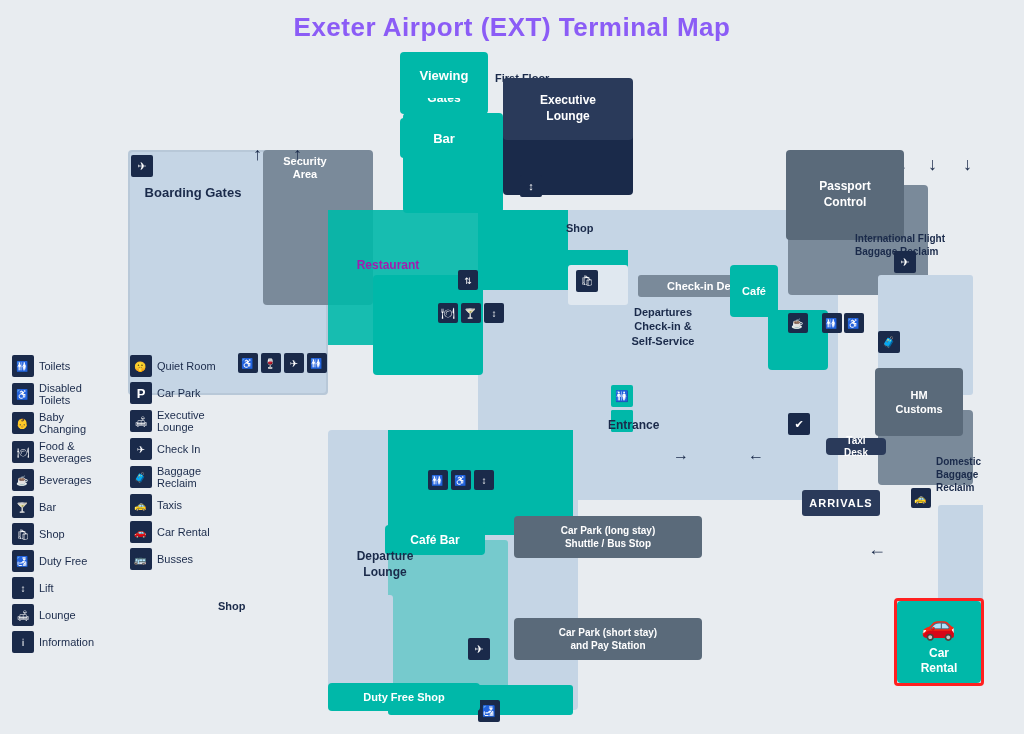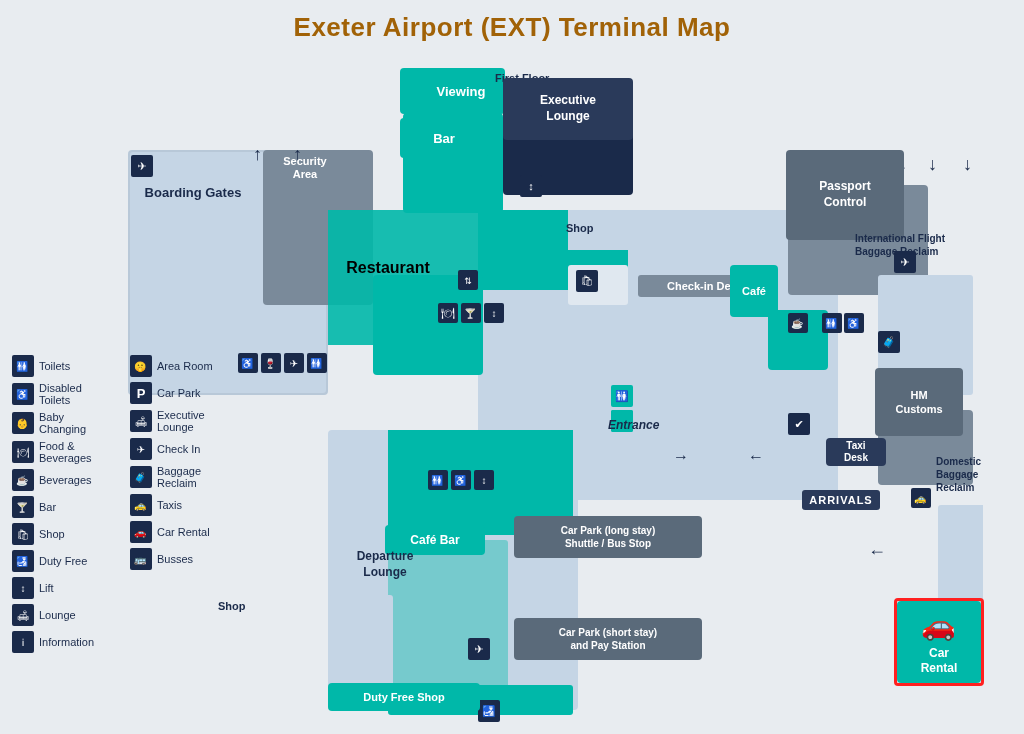--- a/index.html
+++ b/index.html
@@ -14,21 +14,21 @@
     #map-container {
       width: 1024px;
       height: 734px;
       position: relative;
       background: #e8ecf0;
     }
     .page-title {
       text-align: center;
       font-size: 26px;
       font-weight: bold;
-      color: #a16207;
+      color: #8b5cf6;
       padding: 12px 0 8px 0;
       letter-spacing: 0.5px;
     }
 
     
     .legend {
       position: absolute;
       left: 12px;
       top: 355px;
       width: 130px;
@@ -272,70 +272,73 @@
     <span style="font-size:13px; color:#1a2a4a; font-weight:bold;">Boarding Gates</span>
   </div>
 
   <div class="map-label" style="left:255px; top:155px; width:100px;">
     <span style="font-size:11px; color:white; font-weight:bold;">Security<br>Area</span>
   </div>
 
   <div class="teal-box" style="left:400px; top:68px; width:88px; height:46px;">
     <span style="font-size:12px; font-weight:bold;">Boarding Gates</span>
   </div>
-  <div class="teal-box" style="left:400px; top:68px; width:88px; height:46px; background:#00b8a9;margin-left:17px;">
+  <div class="teal-box" style="left:400px; top:52px; width:88px; height:46px; background:#00b8a9;">
     <span style="font-size:13px; font-weight:bold;">Viewing</span>
   </div>
 
   <div class="map-label" style="left:495px; top:72px; width:100px; text-align:left;">
     <span style="font-size:11px; color:#1a2a4a; font-weight:bold;">First Floor</span>
   </div>
 
   <div class="dark-box" style="left:503px; top:78px; width:130px; height:62px;">
     <span style="font-size:12px; font-weight:bold; text-align:center; line-height:1.3;">Executive<br>Lounge</span>
   </div>
 
   <div class="teal-box" style="left:400px; top:118px; width:88px; height:40px;">
     <span style="font-size:13px; font-weight:bold;">Bar</span>
   </div>
 
   <div class="map-label" style="left:338px; top:258px; width:100px;">
-    <span style="font-size:16px; font-weight:bold; color:#000000;">Restaurant</span>
+    <span style="font-size:12px; font-weight:bold; color:#a21caf;">Restaurant</span>
   </div>
 
   <div class="map-label" style="left:566px; top:222px;">
     <span style="font-size:11px; font-weight:bold; color:#1a2a4a;">Shop</span>
   </div>
 
   <div class="gray-box" style="left:786px; top:150px; width:118px; height:90px;">
     <span style="font-size:12px; font-weight:bold; text-align:center; line-height:1.3;">Passport<br>Control</span>
   </div>
 
   <div class="map-label" style="left:855px; top:232px; width:160px; text-align:left;">
     <span style="font-size:10px; color:#1a2a4a; font-weight:bold; line-height:1.3;">International Flight<br>Baggage Reclaim</span>
   </div>
 
   <div class="teal-box" style="left:730px; top:265px; width:48px; height:52px;">
     <span style="font-size:11px; font-weight:bold;">Café</span>
   </div>
 
-
-  <div class="map-label" style="left:608px; top:418px;font-style:italic;">
+  <div class="map-label" style="left:598px; top:305px; width:130px;">
+    <span style="font-size:11px; color:#1a2a4a; font-weight:bold; line-height:1.3;">Departures<br>Check-in &amp;<br>Self-Service</span>
+  </div>
+
+  <div class="map-label" style="left:608px; top:418px;">
     <span style="font-size:12px; color:#1a2a4a; font-weight:bold;">Entrance</span>
   </div>
 
   <div class="gray-box" style="left:875px; top:368px; width:88px; height:68px;">
     <span style="font-size:11px; font-weight:bold; text-align:center; line-height:1.3;">HM<br>Customs</span>
   </div>
 
-  <div class="dark-box" style="left:826px; top:438px; width:60px; height:28px;">
+  <div class="dark-box" style="left:826px; top:438px; width:60px; height:17px;">
     <span style="font-size:10px; font-weight:bold; line-height:1.2;">Taxi<br>Desk</span>
   </div>
 
-  <div class="dark-box" style="left:802px; top:490px; width:78px; height:20px; border-radius:3px;">
+  <div class="dark-box" style="left:802px; top:490px; width:78px; height:26px; border-radius:3px;">
     <span style="font-size:11px; font-weight:bold; letter-spacing:1px;">ARRIVALS</span>
   </div>
 
   <div class="map-label" style="left:936px; top:455px; width:120px; text-align:left;">
     <span style="font-size:10px; color:#1a2a4a; font-weight:bold; line-height:1.3;">Domestic<br>Baggage<br>Reclaim</span>
   </div>
 
   <div class="teal-box" style="left:385px; top:525px; width:100px; height:30px;">
     <span style="font-size:12px; font-weight:bold;">Café Bar</span>
   </div>
@@ -409,21 +412,21 @@
     </div>
     <div class="legend-item">
       <div class="legend-icon">ℹ</div>
       <span>Information</span>
     </div>
   </div>
 
   <div class="legend2">
     <div class="legend-item">
       <div class="legend-icon">🤫</div>
-      <span>Area Room</span>
+      <span>Quiet Room</span>
     </div>
     <div class="legend-item">
       <div class="legend-icon" style="font-weight:bold; font-size:13px;">P</div>
       <span>Car Park</span>
     </div>
     <div class="legend-item">
       <div class="legend-icon">🛋</div>
       <span>Executive<br>Lounge</span>
     </div>
     <div class="legend-item">

